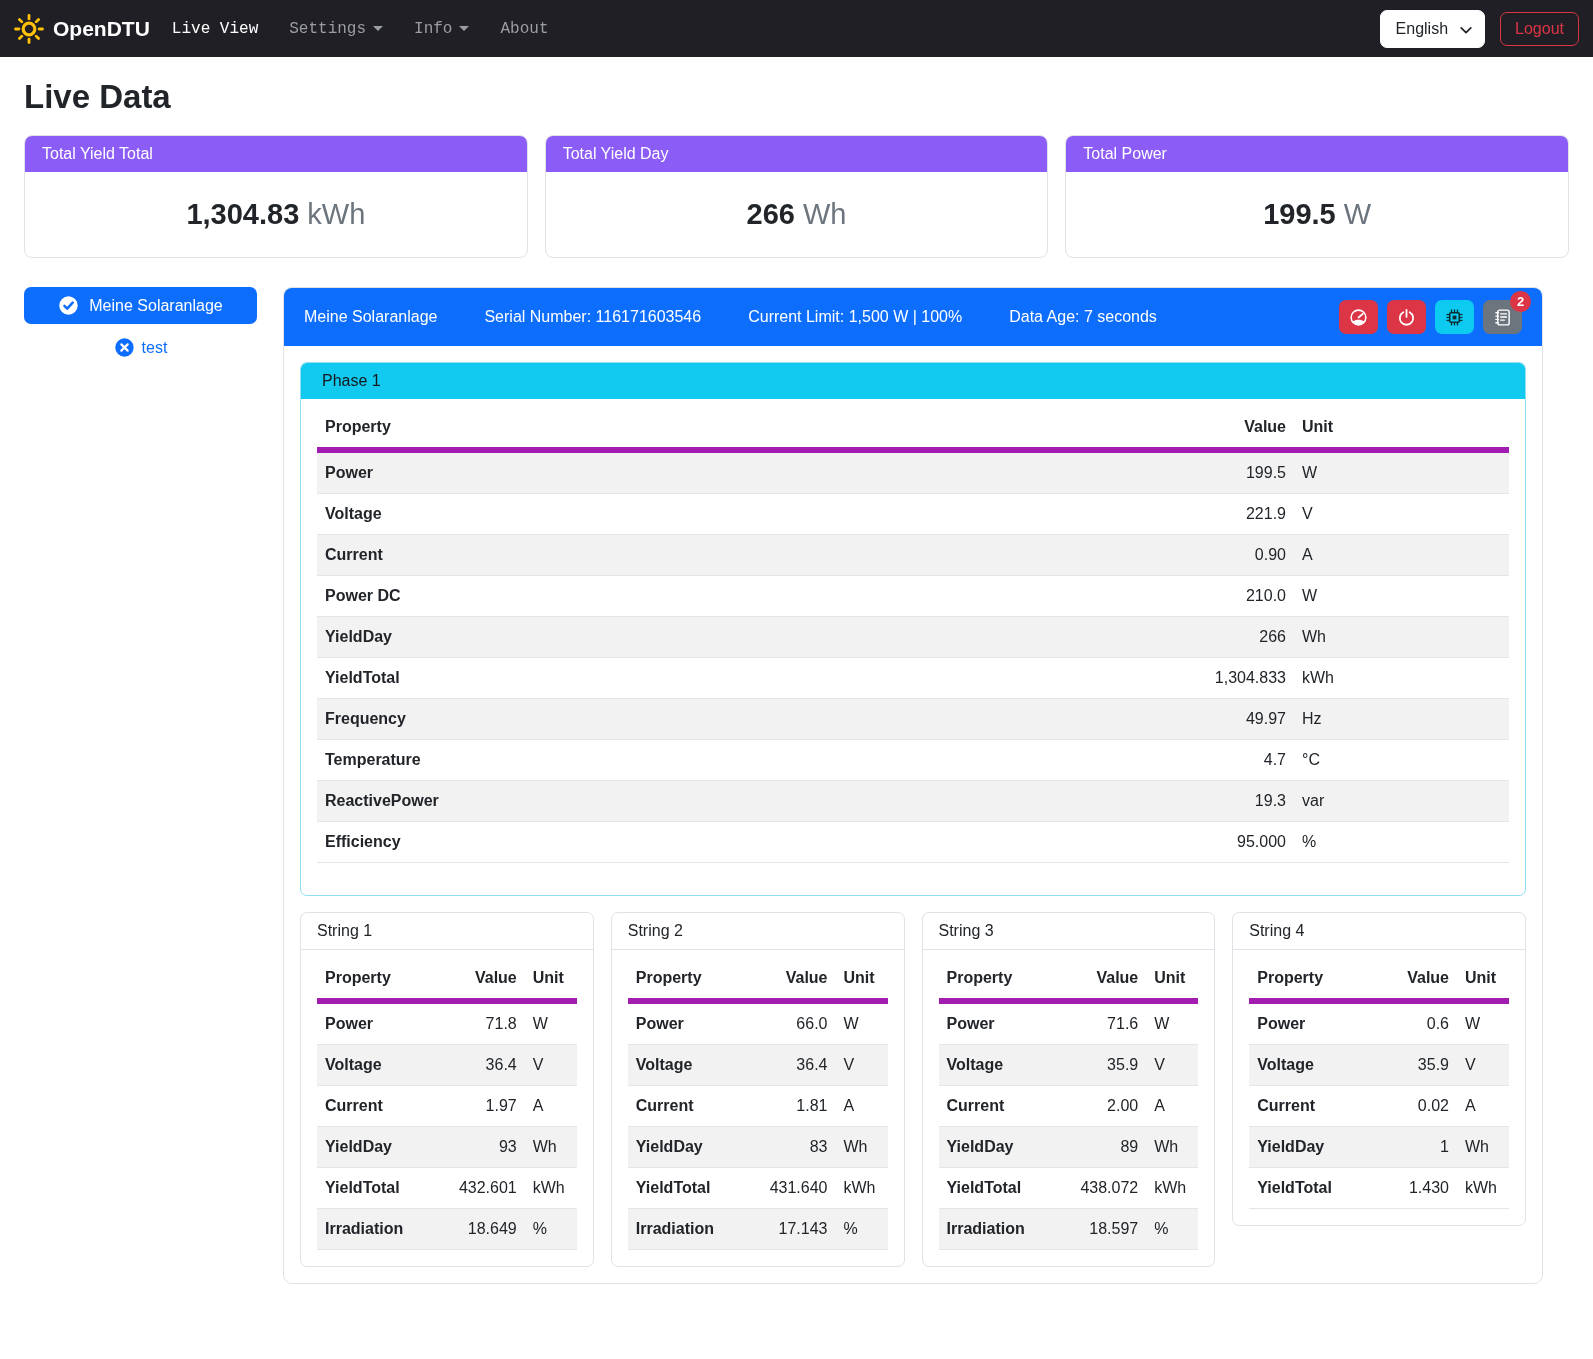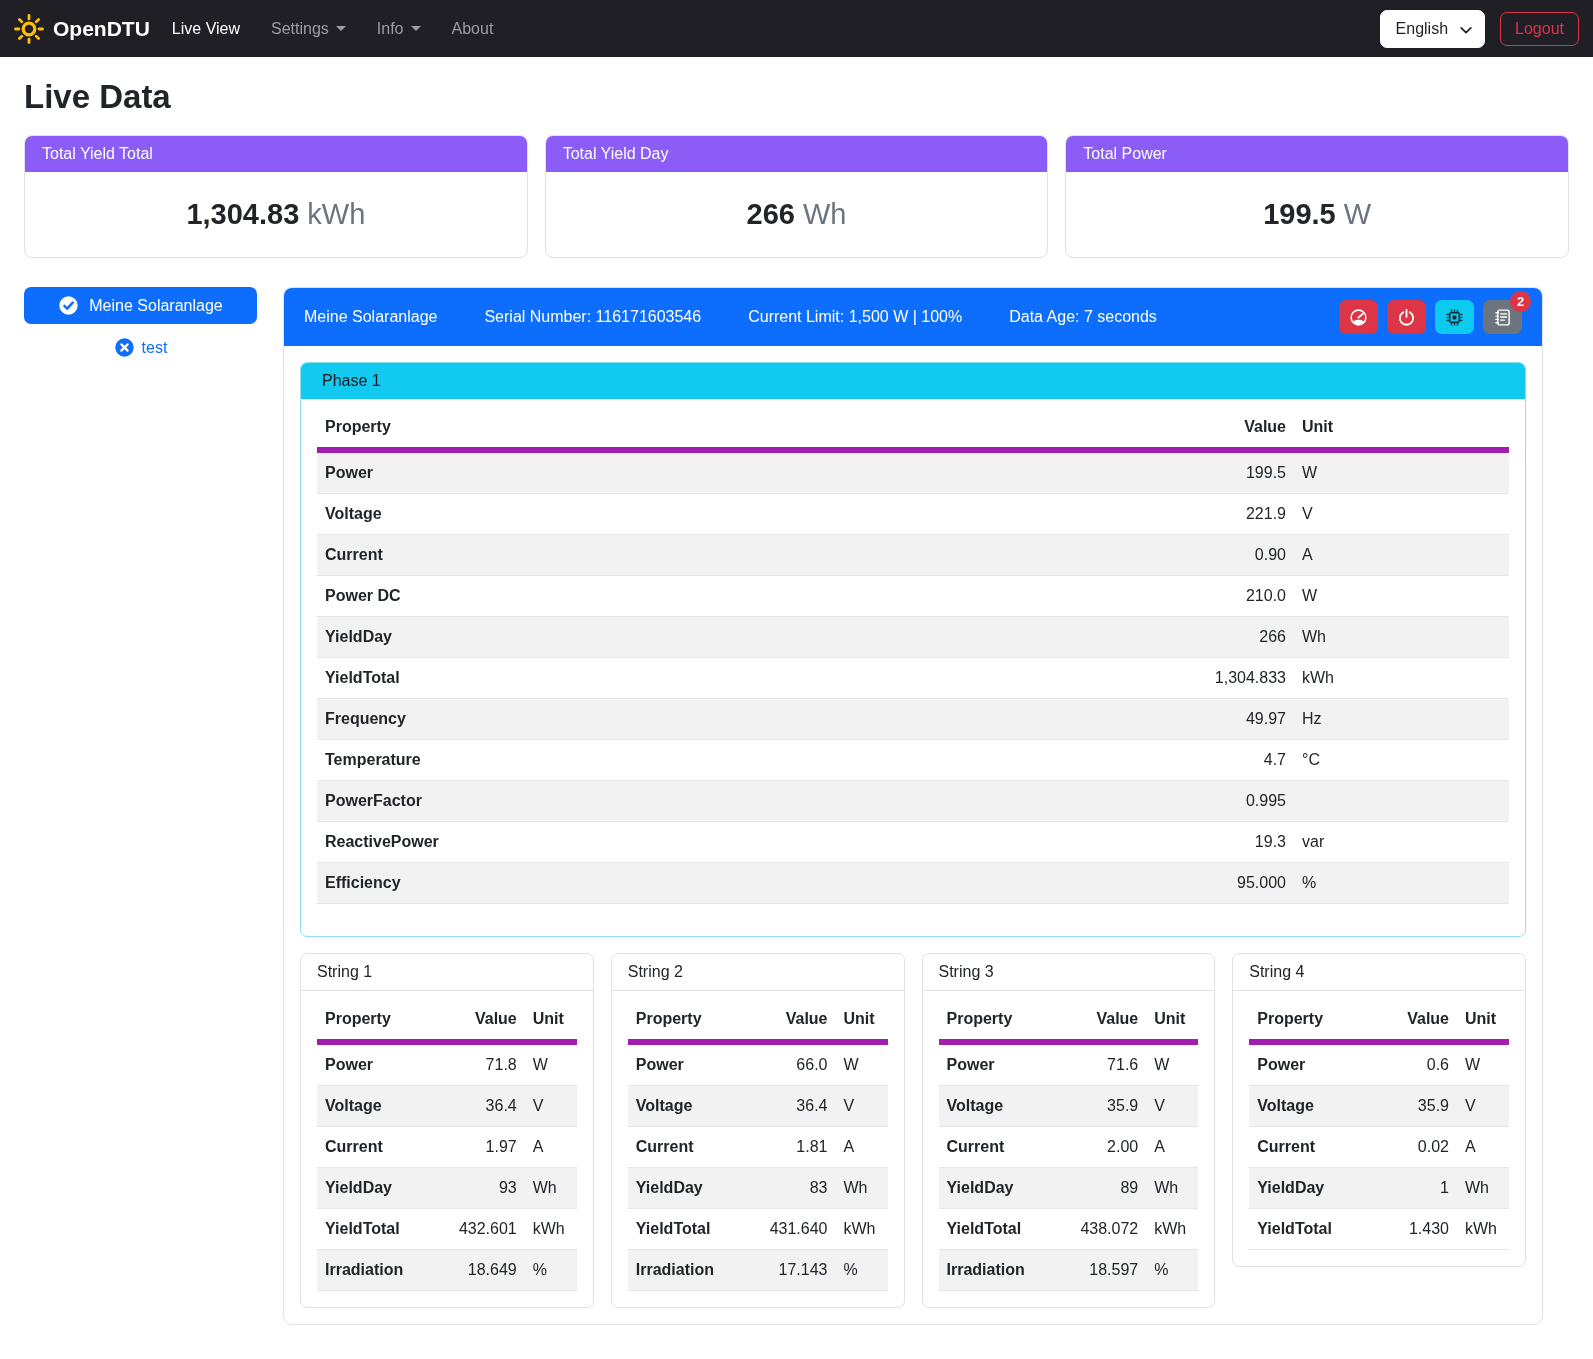--- a/index.html
+++ b/index.html
@@ -5,21 +5,21 @@
   * { box-sizing: border-box; }
   html,body { margin:0; padding:0; }
   body {
     width:1593px; min-height:1359px;
     font-family:"Liberation Sans", sans-serif;
     background:#ffffff; color:#212529;
   }
   
   .navbar { background:#211f26; height:57px; display:flex; align-items:center; padding:3px 14px; }
   .brand { display:flex; align-items:center; gap:9px; color:#fff; font-size:21px; font-weight:700; margin-right:22px; cursor:pointer; }
-  .nav-links { display:flex; align-items:flex-end; }
+  .nav-links { display:flex; align-items:flex-end;font-family:Liberation Mono, monospace; }
   .nav-link { color:#9a9da1; font-size:16px; padding:8px 0; margin-right:31px; display:flex; align-items:center; gap:7px; cursor:pointer; }
   .nav-link.active { color:#ffffff; }
   .caret { width:0; height:0; border-left:5px solid transparent; border-right:5px solid transparent; border-top:5px solid currentColor; display:inline-block; }
   .nav-right { margin-left:auto; display:flex; gap:15px; align-items:center; }
   .lang-select { background:#fff; border:1px solid #fff; border-radius:7px; height:38px; padding:0 36px 0 15px; font-size:16px; color:#212529; display:flex; align-items:center; position:relative; cursor:pointer; }
   .lang-select .chev { position:absolute; right:11px; top:12px; }
   .logout-btn { border:1px solid #dc3545; color:#dc3545; border-radius:7px; padding:7px 14px; font-size:16px; background:transparent; cursor:pointer; font-family:inherit; }
   
   .container { padding:0 24px; }
   .page-title { font-size:33px; font-weight:600; margin:21px 0 19px; color:#212529; }
@@ -283,25 +283,20 @@
                     <th>Frequency</th>
                     <td class="val">49.97</td>
                     <td>Hz</td>
                   </tr>
                   <tr>
                     <th>Temperature</th>
                     <td class="val">4.7</td>
                     <td>°C</td>
                   </tr>
                   <tr>
-                    <th>PowerFactor</th>
-                    <td class="val">0.995</td>
-                    <td></td>
-                  </tr>
-                  <tr>
                     <th>ReactivePower</th>
                     <td class="val">19.3</td>
                     <td>var</td>
                   </tr>
                   <tr>
                     <th>Efficiency</th>
                     <td class="val">95.000</td>
                     <td>%</td>
                   </tr>
                 </tbody>

